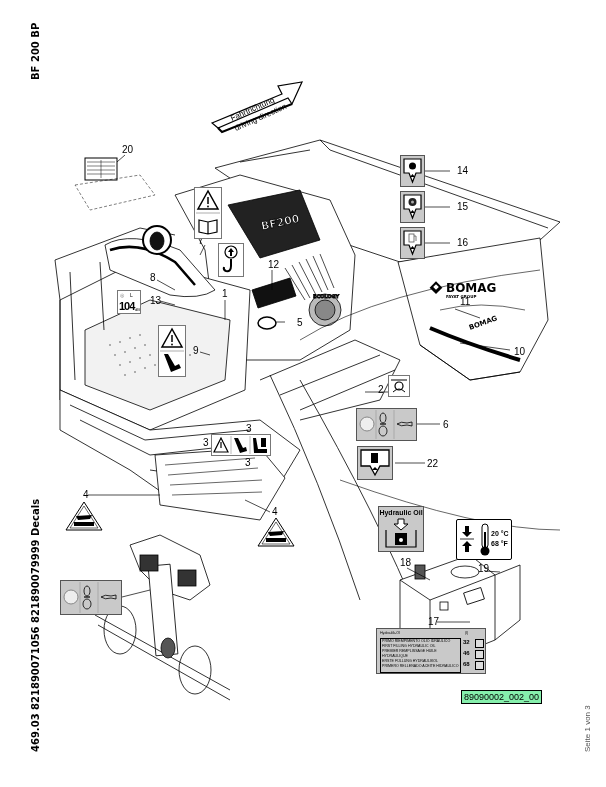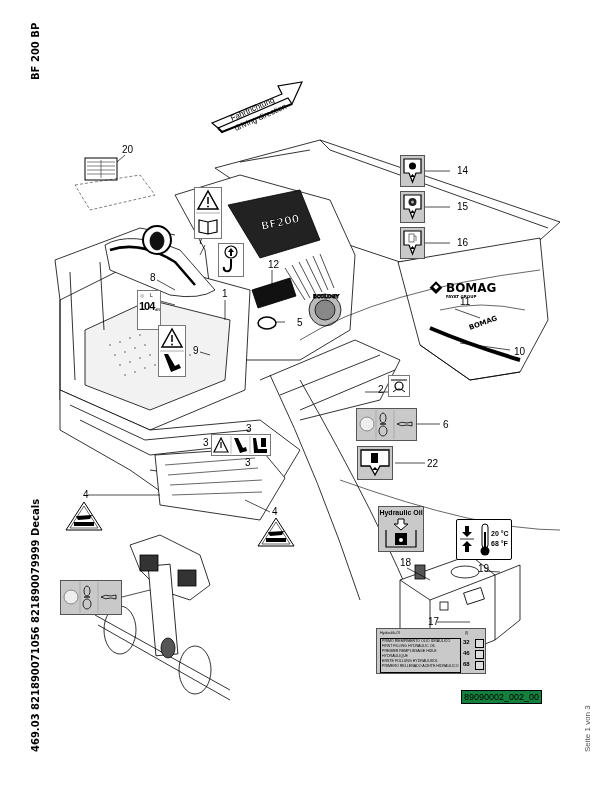--- a/index.html
+++ b/index.html
@@ -3,21 +3,21 @@
 <meta charset="utf-8">
 <style>
   html, body { margin:0; padding:0; background:#ffffff; }
   body { width:606px; height:787px; position:relative; overflow:hidden; font-family:"Liberation Sans", sans-serif; color:#000; }
   .vtext { position:absolute; transform-origin:left top; transform:rotate(-90deg); white-space:nowrap; font-family:"DejaVu Sans", sans-serif; font-weight:bold; }
   #title-code { left:30px; top:80px; font-size:10px; }
   #doc-ref { left:30px; top:752px; font-size:10px; }
   #page-indicator { left:583px; top:752px; font-size:8px; font-weight:normal; color:#555; font-family:"Liberation Sans", sans-serif; }
   svg#drawing { position:absolute; left:0; top:0; }
   .callout { font-family:"Liberation Sans", sans-serif; font-size:10px; fill:#000; }
-  .ref-box { position:absolute; left:461px; top:690px; border:1px solid #000; padding:0 2px; font-size:9px; font-family:"Liberation Sans", sans-serif; line-height:12px; background:#15803d; }
+  .ref-box { position:absolute; left:461px; top:690px; border:1px solid #000; padding:0 2px; font-size:9px; font-family:"Liberation Sans", sans-serif; line-height:12px; background:#86efac; }
   .decal { position:absolute; box-sizing:border-box; }
   .gray { background:#c9c9c9; border:1px solid #555; }
   .white { background:#fff; border:1px solid #777; }
   .hyd-title { position:absolute; left:0; right:0; top:2px; text-align:center; font-size:7px; font-weight:bold; }
   .temp-text { position:absolute; font-size:7px; font-weight:bold; line-height:9px; }
   .label-table { position:absolute; font-size:3.6px; line-height:5px; }
   .arrow-text { font-family:"Liberation Sans", sans-serif; font-size:8px; }
   .logo-text { font-family:"DejaVu Sans", sans-serif; font-weight:bold; }
 </style>
 </head>
@@ -257,21 +257,21 @@
 </div>
 
 <div class="decal white" style="left:218px;top:243px;width:26px;height:34px;">
   <svg width="24" height="32">
     <circle cx="12" cy="8" r="6" fill="none" stroke="#000" stroke-width="1.2"></circle>
     <polygon points="12,4 9,8 11,8 11,12 13,12 13,8 15,8" fill="#000"></polygon>
     <path d="M 12,15 L 12,22 Q 12,28 7,27 Q 4,26 5,23" fill="none" stroke="#000" stroke-width="2"></path>
   </svg>
 </div>
 
-<div class="decal white" style="left:137px;top:290px;width:24px;height:40px;">
+<div class="decal white" style="left:117px;top:290px;width:24px;height:24px;">
   <span style="position:absolute;left:2px;top:1px;font-size:5px;color:#777;">◎</span>
   <span style="position:absolute;left:12px;top:1px;font-size:5px;">L</span>
   <span style="position:absolute;left:1px;top:9px;font-size:11px;font-weight:bold;letter-spacing:-1px;font-family:'Liberation Sans',sans-serif;">104</span>
   <span style="position:absolute;left:17px;top:16px;font-size:4px;">dB</span>
 </div>
 
 <div class="decal white" style="left:158px;top:325px;width:28px;height:52px;">
   <svg width="26" height="50">
     <polygon points="13,3 3,21 23,21" fill="none" stroke="#000" stroke-width="1.5"></polygon>
     <line x1="13" y1="9" x2="13" y2="16" stroke="#000" stroke-width="1.5"></line>

